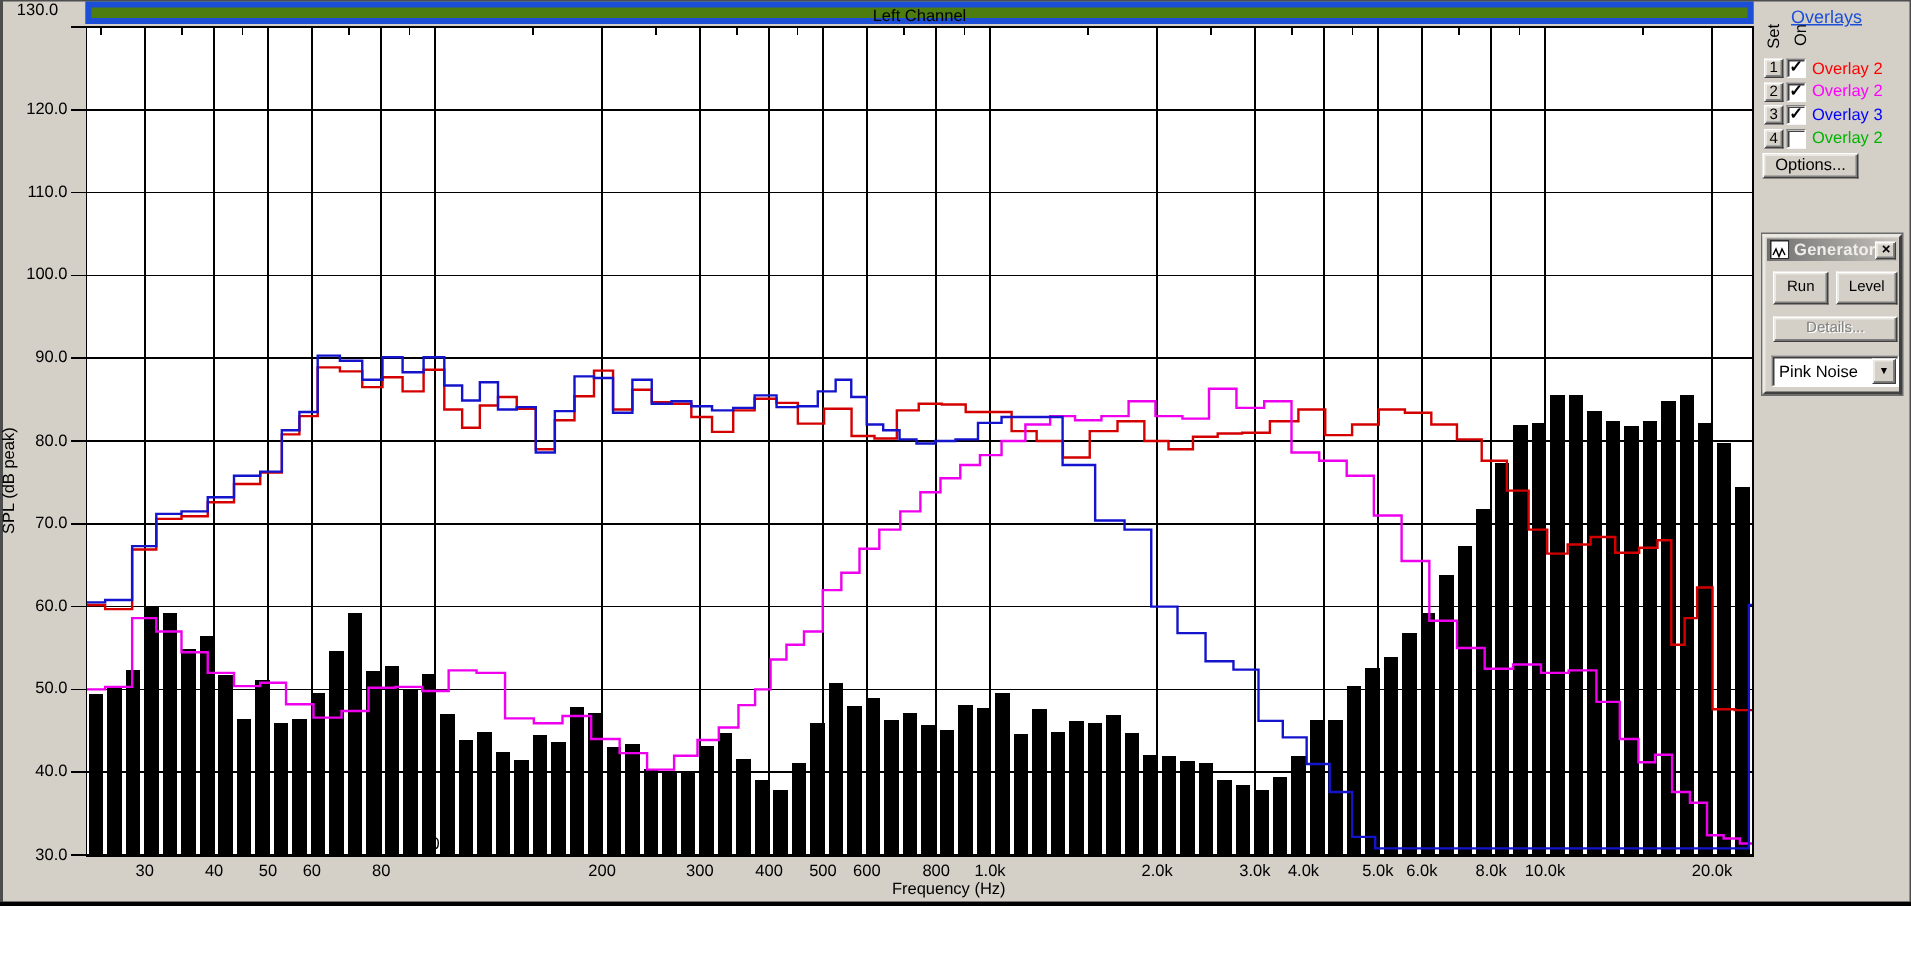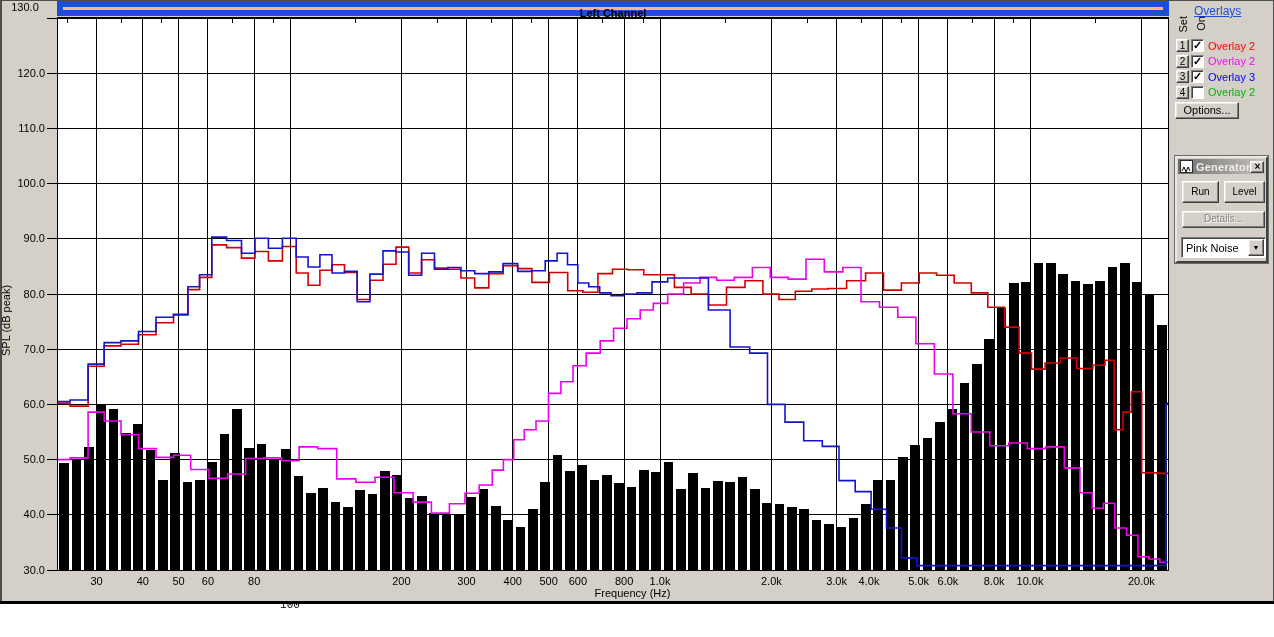--- a/index.html
+++ b/index.html
@@ -9,22 +9,22 @@
     -webkit-font-smoothing:none;
   }
   .gray-area{
     position:absolute;left:0;top:0;width:1274px;height:601px;background:#d4d0c8;
     border-left:2px solid #4d4d4d;border-top:1px solid #4d4d4d;border-right:1px solid #4d4d4d;
     box-sizing:border-box;
   }
   .bottom-line{position:absolute;left:0;top:601px;width:1274px;height:3px;background:#000;}
   #plot-svg{position:absolute;left:0;top:0;}
   .chart-title-strip{
-    position:absolute;left:57px;top:1px;width:1112px;height:15px;background:#fdba74;
-    border:6px solid #1d4ed8;box-sizing:border-box;text-align:center;font-size:11px;line-height:13px;color:#000;font-weight:bold;
+    position:absolute;left:57px;top:1px;width:1112px;height:15px;background:#4d7c0f;
+    border:4px solid #1d4ed8;box-sizing:border-box;text-align:center;font-size:11px;line-height:13px;color:#000;
   }
   .ylab{position:absolute;width:40px;text-align:right;font-size:11px;color:#000;}
   .xlab{position:absolute;transform:translateX(-50%);font-size:11px;color:#000;white-space:nowrap;}
   .axis-ylabel{
     position:absolute;left:0px;top:240px;font-size:11px;color:#000;
     writing-mode:vertical-rl;transform:rotate(180deg);height:160px;text-align:center;
   }
   .axis-xlabel{
     position:absolute;left:618px;top:587px;transform:translateX(-50%);
     font-size:11px;color:#000;white-space:nowrap;padding-left:29px;
@@ -265,21 +265,21 @@
     <div class="ylab" style="left: 5px; top: 453.1px;">50.0</div>
     <div class="ylab" style="left: 5px; top: 508.3px;">40.0</div>
     <div class="ylab" style="left: 5px; top: 563.5px;">30.0</div>
   </div>
 <div id="xlabels">
     <div class="xlab" style="left: 96.5349px; top: 575px;">30</div>
     <div class="xlab" style="left: 142.762px; top: 575px;">40</div>
     <div class="xlab" style="left: 178.619px; top: 575px;">50</div>
     <div class="xlab" style="left: 207.916px; top: 575px;">60</div>
     <div class="xlab" style="left: 254.143px; top: 575px;">80</div>
-    <div class="xlab" style="left: 290px; top: 599px; font-family: Liberation Mono, monospace;">100</div>
+    <div class="xlab" style="left: 290px; top: 557px;">100</div>
     <div class="xlab" style="left: 401.381px; top: 575px;">200</div>
     <div class="xlab" style="left: 466.535px; top: 575px;">300</div>
     <div class="xlab" style="left: 512.762px; top: 575px;">400</div>
     <div class="xlab" style="left: 548.619px; top: 575px;">500</div>
     <div class="xlab" style="left: 577.916px; top: 575px;">600</div>
     <div class="xlab" style="left: 624.143px; top: 575px;">800</div>
     <div class="xlab" style="left: 660px; top: 575px;">1.0k</div>
     <div class="xlab" style="left: 771.381px; top: 575px;">2.0k</div>
     <div class="xlab" style="left: 836.535px; top: 575px;">3.0k</div>
     <div class="xlab" style="left: 869px; top: 575px;">4.0k</div>

